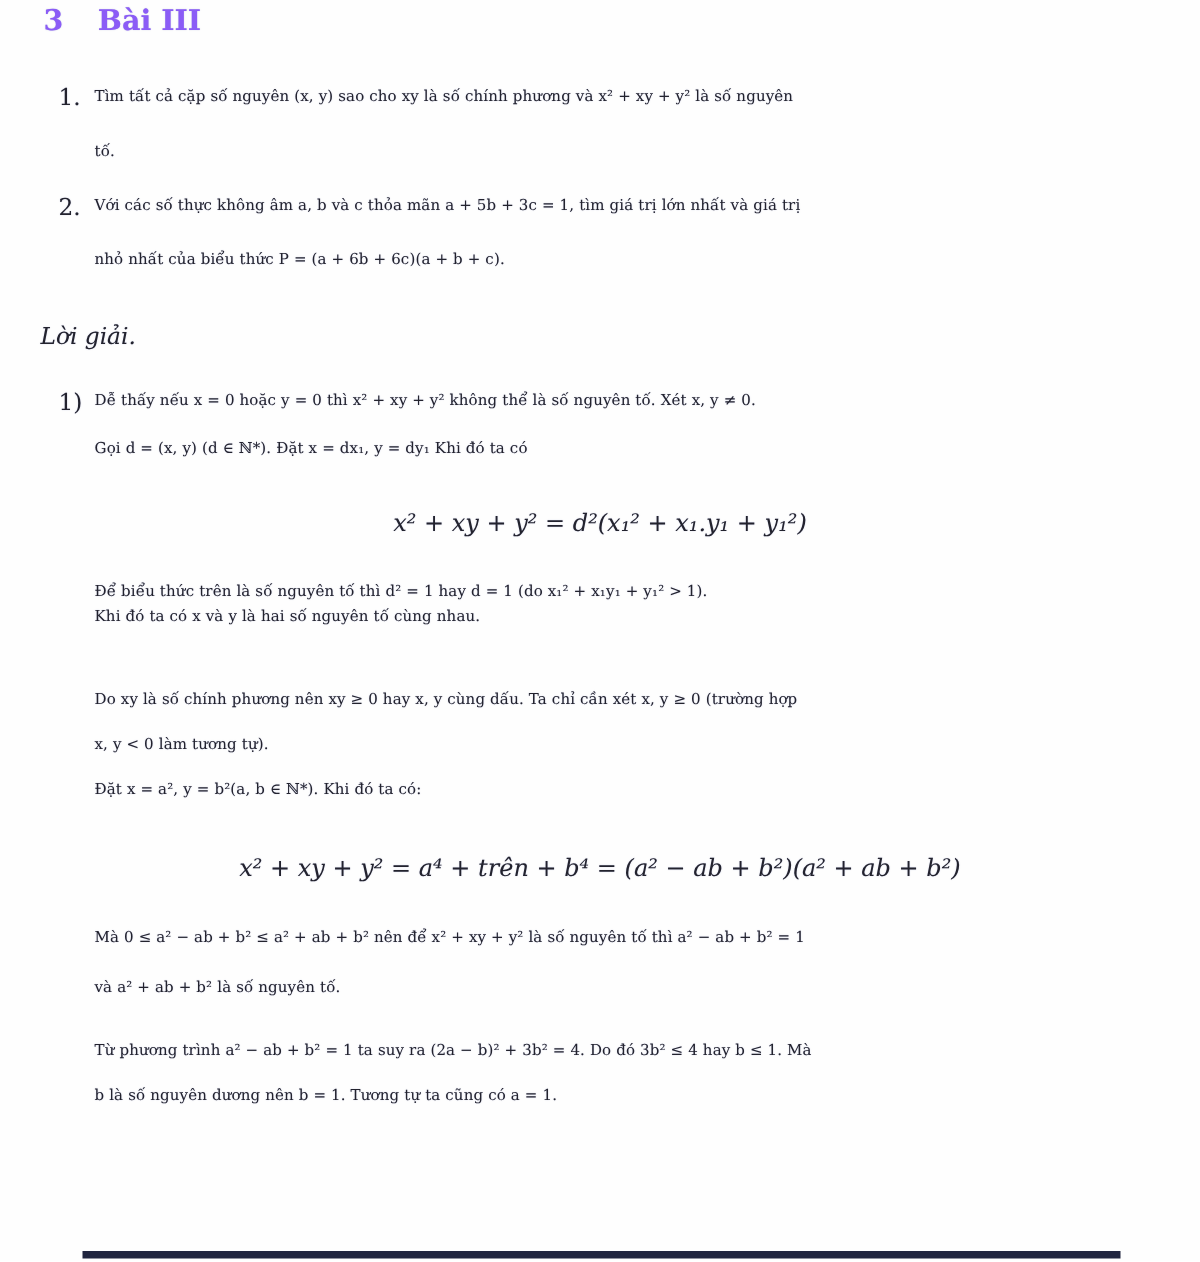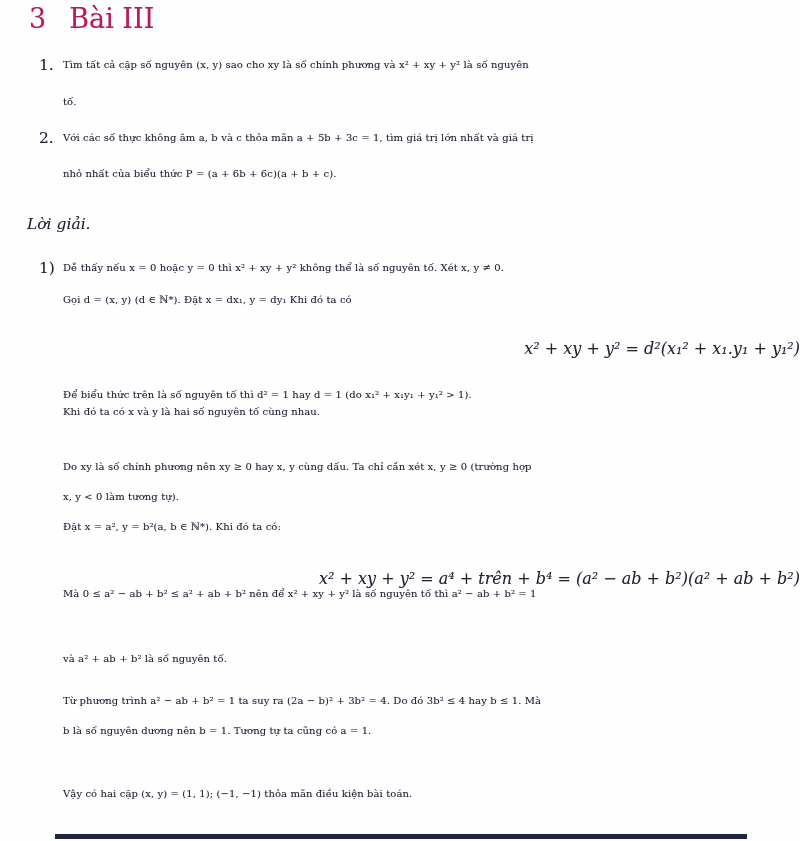--- a/index.html
+++ b/index.html
@@ -16,23 +16,23 @@
     font-family: "DejaVu Serif", "Liberation Serif", serif;
     color: #23232e;
   }
   .txt {
     text-shadow: 0 0 0.8px rgba(70, 80, 160, 0.35);
   }
   .title {
     position: absolute;
     left: 29px;
     top: 3px;
-    font-size: 27px;
-    font-weight: normal;
-    color: #be185d;
+    font-size: 19px;
+    font-weight: bold;
+    color: #8b5cf6;
     white-space: nowrap;
   }
   .title .num { display: inline-block; margin-right: 23px; }
   .marker {
     position: absolute;
     left: 39px;
     font-size: 15.5px;
     line-height: 20px;
   }
   .ln {
@@ -40,21 +40,21 @@
     left: 63px;
     font-size: 10px;
     line-height: 20px;
     white-space: nowrap;
     letter-spacing: 0.1px;
   }
   .eq {
     position: absolute;
     left: 0;
     width: 800px;
-    text-align: right;
+    text-align: center;
     box-sizing: border-box;
     font-style: italic;
     font-size: 16px;
     line-height: 20px;
     white-space: nowrap;
   }
   .solution-label {
     position: absolute;
     left: 27px;
     top: 214px;
@@ -97,21 +97,20 @@
   <div class="eq txt" style="top:339px">x² + xy + y² = d²(x₁² + x₁.y₁ + y₁²)</div>
 
   <div class="ln txt" style="top:385px">Để biểu thức trên là số nguyên tố thì d² = 1 hay d = 1 (do x₁² + x₁y₁ + y₁² &gt; 1).</div>
   <div class="ln txt" style="top:402px">Khi đó ta có x và y là hai số nguyên tố cùng nhau.</div>
   <div class="ln txt" style="top:457px">Do xy là số chính phương nên xy ≥ 0 hay x, y cùng dấu. Ta chỉ cần xét x, y ≥ 0 (trường hợp</div>
   <div class="ln txt" style="top:487px">x, y &lt; 0 làm tương tự).</div>
   <div class="ln txt" style="top:517px">Đặt x = a², y = b²(a, b ∈ ℕ*). Khi đó ta có:</div>
 
   <div class="eq txt" style="top:569px">x² + xy + y² = a⁴ + trên + b⁴ = (a² − ab + b²)(a² + ab + b²)</div>
 
-  <div class="ln txt" style="top:584px">Mà 0 ≤ a² − ab + b² ≤ a² + ab + b² nên để x² + xy + y² là số nguyên tố thì a² − ab + b² = 1</div>
+  <div class="ln txt" style="top:616px">Mà 0 ≤ a² − ab + b² ≤ a² + ab + b² nên để x² + xy + y² là số nguyên tố thì a² − ab + b² = 1</div>
   <div class="ln txt" style="top:649px">và a² + ab + b² là số nguyên tố.</div>
   <div class="ln txt" style="top:691px">Từ phương trình a² − ab + b² = 1 ta suy ra (2a − b)² + 3b² = 4. Do đó 3b² ≤ 4 hay b ≤ 1. Mà</div>
   <div class="ln txt" style="top:721px">b là số nguyên dương nên b = 1. Tương tự ta cũng có a = 1.</div>
-  <div class="ln txt" style="top:784px">Vậy có hai cặp (x, y) = (1, 1); (−1, −1) thỏa mãn điều kiện bài toán.</div>
 
   <div class="bottom-bar"></div>
 
 </div>
 
 </body></html>

